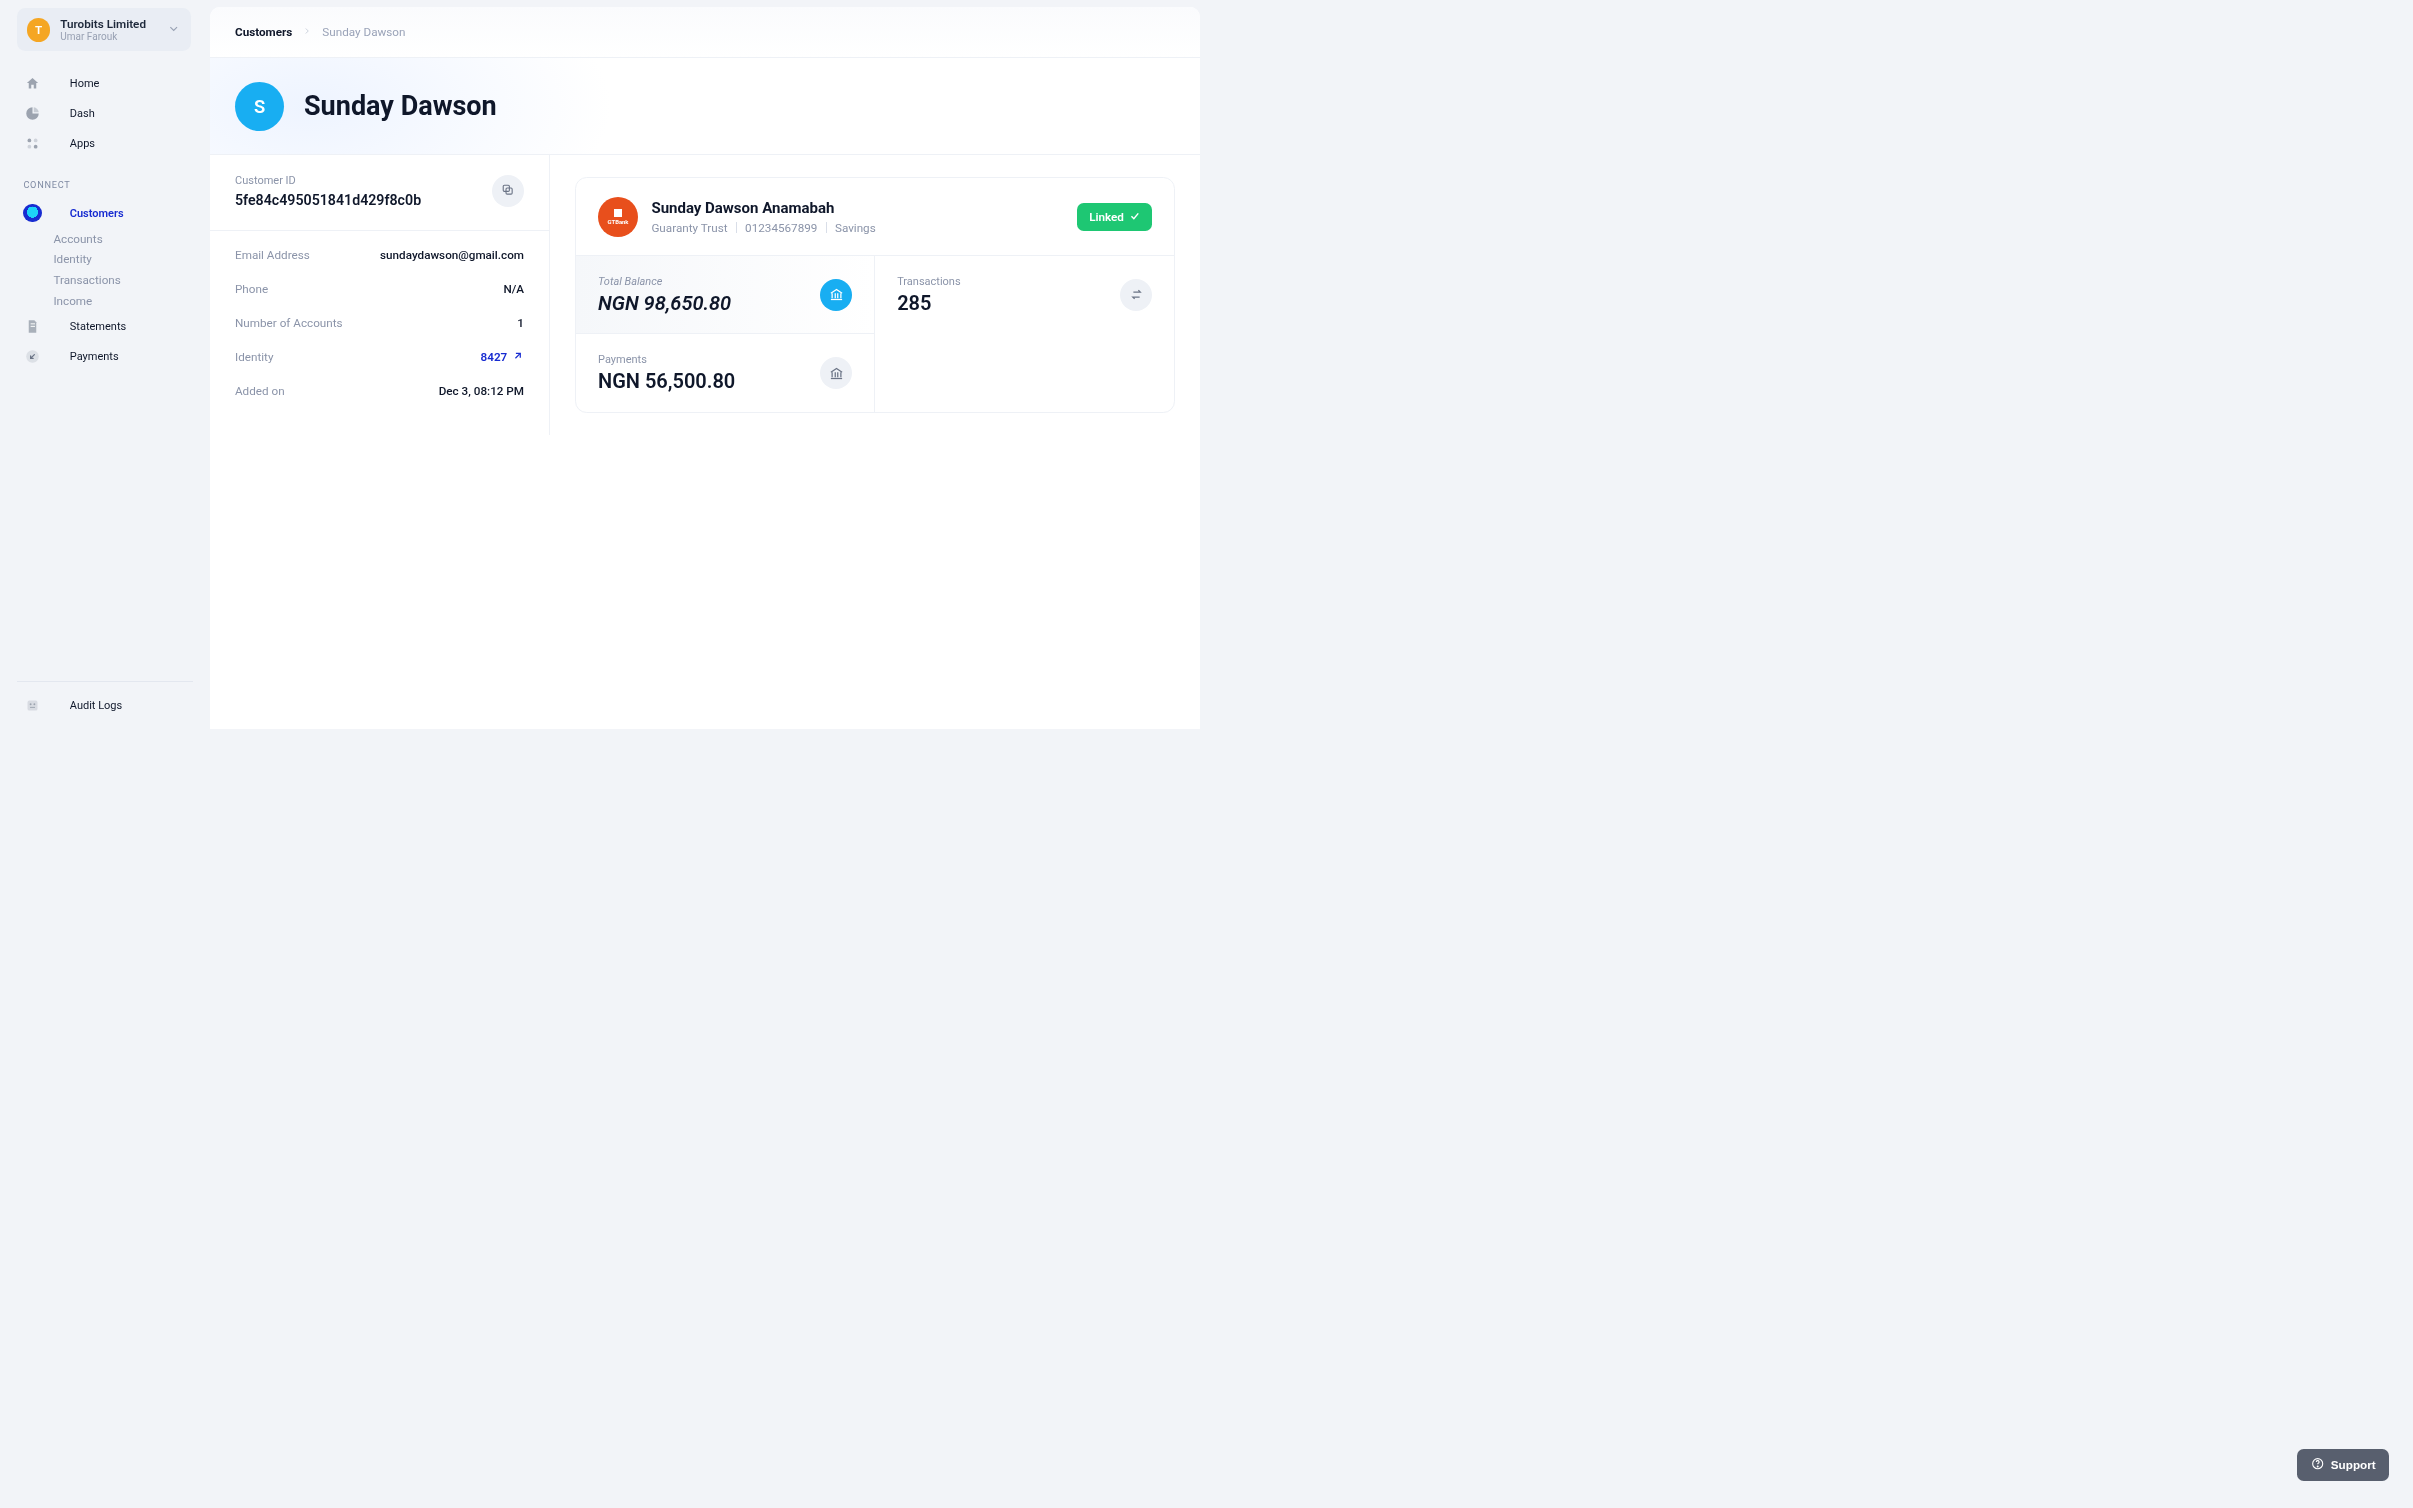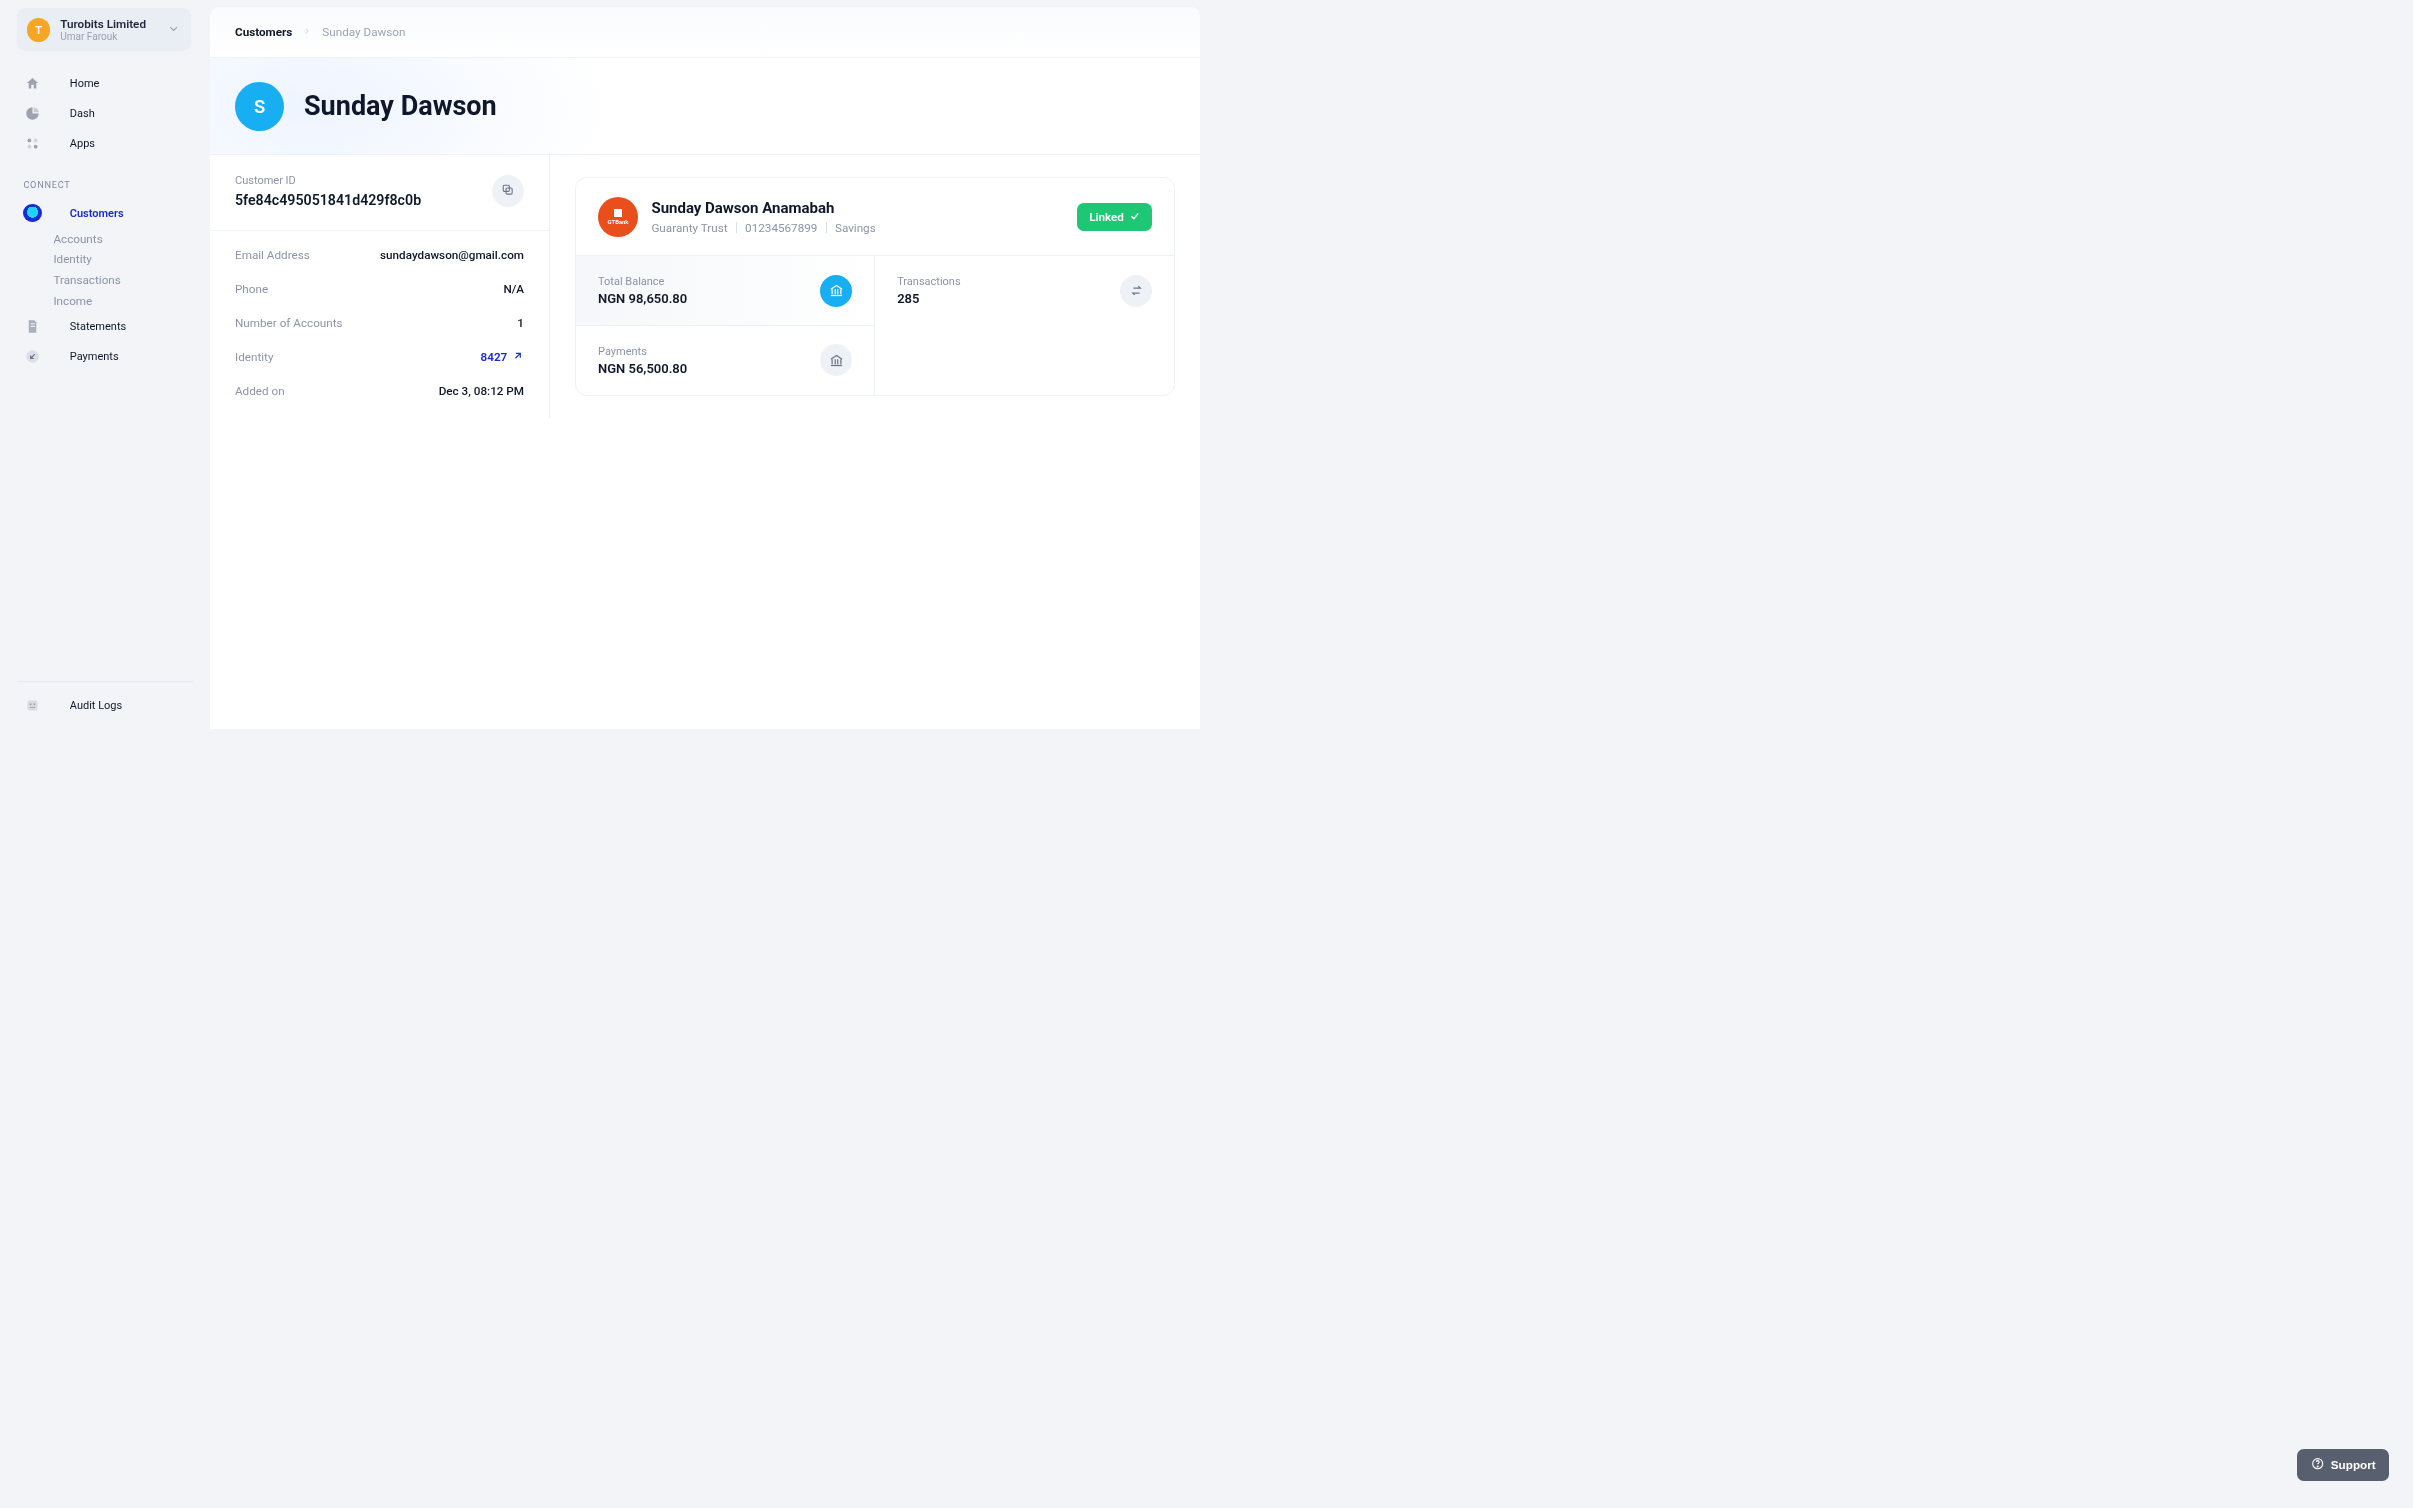--- a/index.html
+++ b/index.html
@@ -204,23 +204,23 @@
 
   .stat-grid {
     display:grid; grid-template-columns: 1fr 1fr;
   }
   .stat-cell {
     padding: 18.4px 22px;
     display:flex; justify-content:space-between; align-items:center;
     border-top: 0.8px solid #eef1f6;
   }
   .stat-cell:nth-child(odd){ border-right:0.8px solid #eef1f6; }
-  .stat-cell.highlight { background: linear-gradient(90deg,#f5f7fa 0%, #ffffff 100%); }
+  .stat-cell.highlight { background: linear-gradient(90deg,#f5f7fa 0%, #ffffff 100%); font-style: italic; }
   .stat-label { font-size: 11px; color:#8b94a9; margin-bottom:3.4px; }
-  .stat-value { font-size: 13px; font-weight: 600; color:#0f172a; }
+  .stat-value { font-size: 20px; font-weight: 600; color:#0f172a; }
   .stat-icon {
     width:32px; height:32px; border-radius:50%;
     background:#eef1f6;
     display:flex; align-items:center; justify-content:center;
     color:#6b7486;
   }
   .stat-icon.primary { background:#18aef2; color:#fff; }
   .stat-icon svg { width:15px; height:15px; }
 
   

